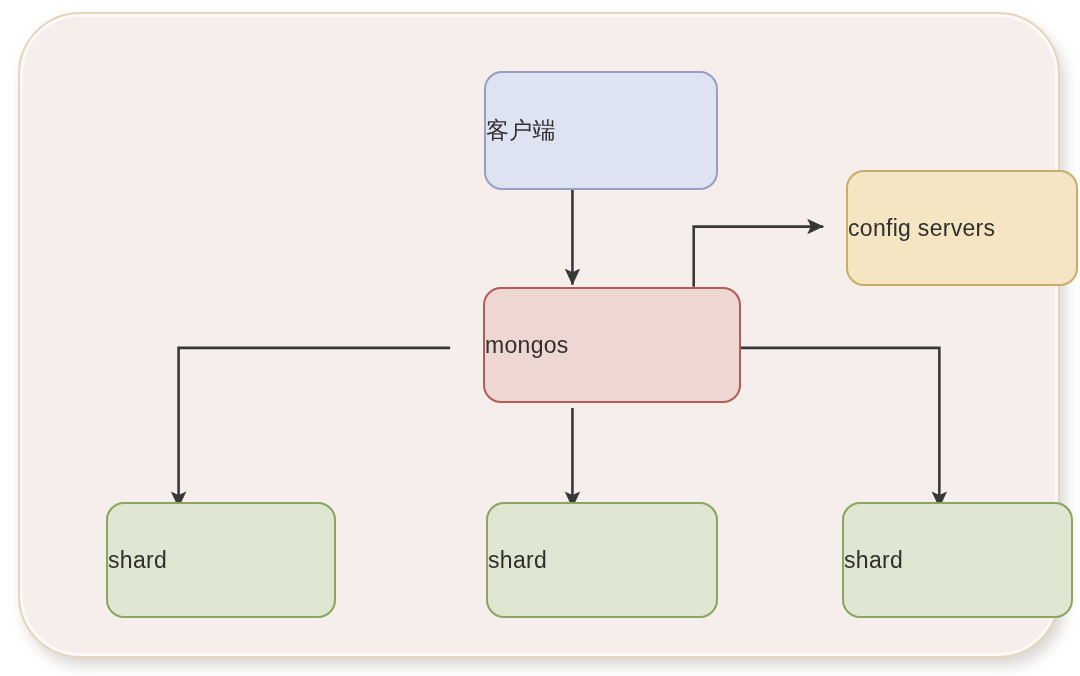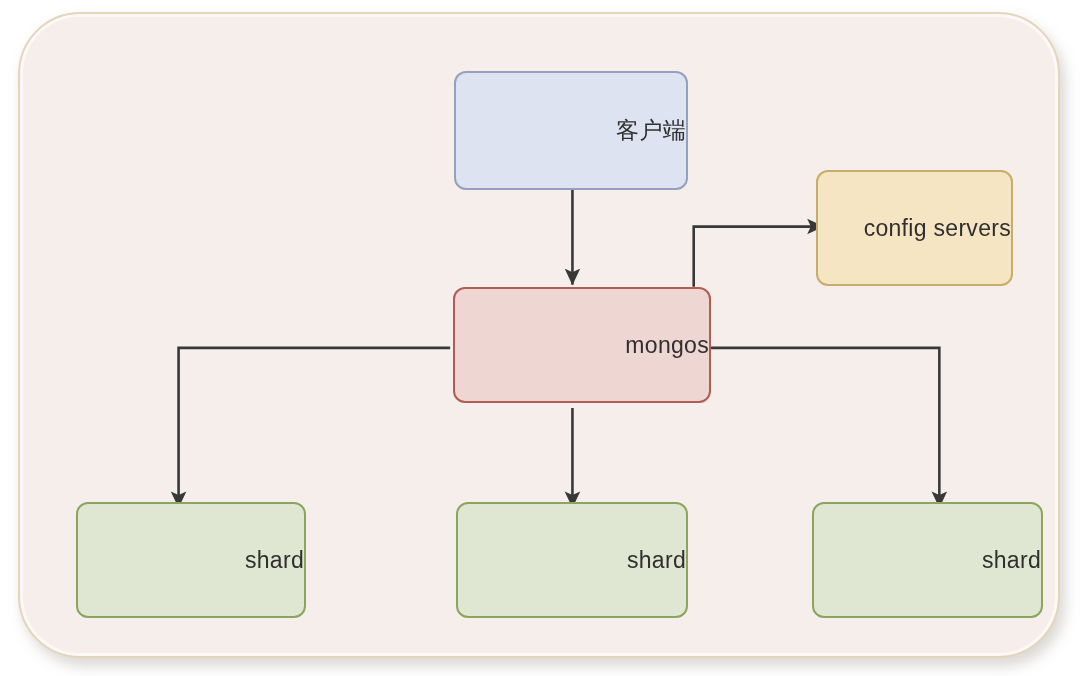--- a/index.html
+++ b/index.html
@@ -16,29 +16,30 @@
   .canvas{
     position:absolute;left:18px;top:12px;width:1042px;height:646px;
     background:var(--canvas-bg);
     border:2px solid var(--canvas-border);
     border-radius:62px;
     box-shadow:5px 8px 14px rgba(150,140,130,0.35), 0 0 0 3px rgba(255,255,255,0.6) inset;
   }
 
   .node{
     position:absolute;
-    display:flex;align-items:center;justify-content:flex-end;
-    border:2px solid;border-radius:12px;
+    display:flex;align-items:center;justify-content:flex-start;
+    border:2px solid;border-radius:18px;
     font-size:23px;color:var(--label);
     letter-spacing:0.3px;
+    margin-left:30px;
   }
   .node .lbl{pointer-events:none;}
 
   #node-client   {left:434px;top:57px; width:234px;height:119px;}
-  #node-config   {left:796px;top:156px;width:197px;height:116px;}
+  #node-config   {left:796px;top:156px;width:232px;height:116px;}
   #node-mongos   {left:433px;top:273px;width:258px;height:116px;}
   #node-shard-1  {left:56px; top:488px;width:230px;height:116px;}
   #node-shard-2  {left:436px;top:488px;width:232px;height:116px;}
   #node-shard-3  {left:792px;top:488px;width:231px;height:116px;}
 
   svg.connectors{position:absolute;left:0;top:0;width:1080px;height:676px;pointer-events:none;}
   svg.connectors path.edge{fill:none;stroke:var(--arrow);stroke-width:2.5;}
   svg.connectors marker path{fill:var(--arrow);stroke:none;}
 </style>
 </head>

